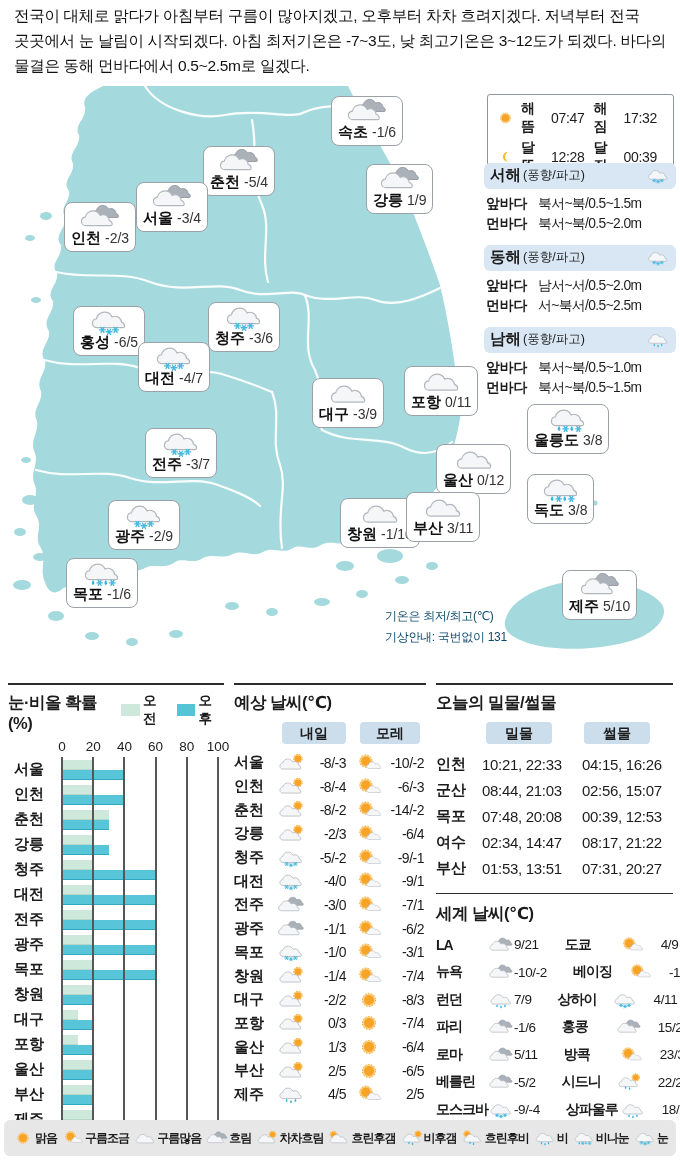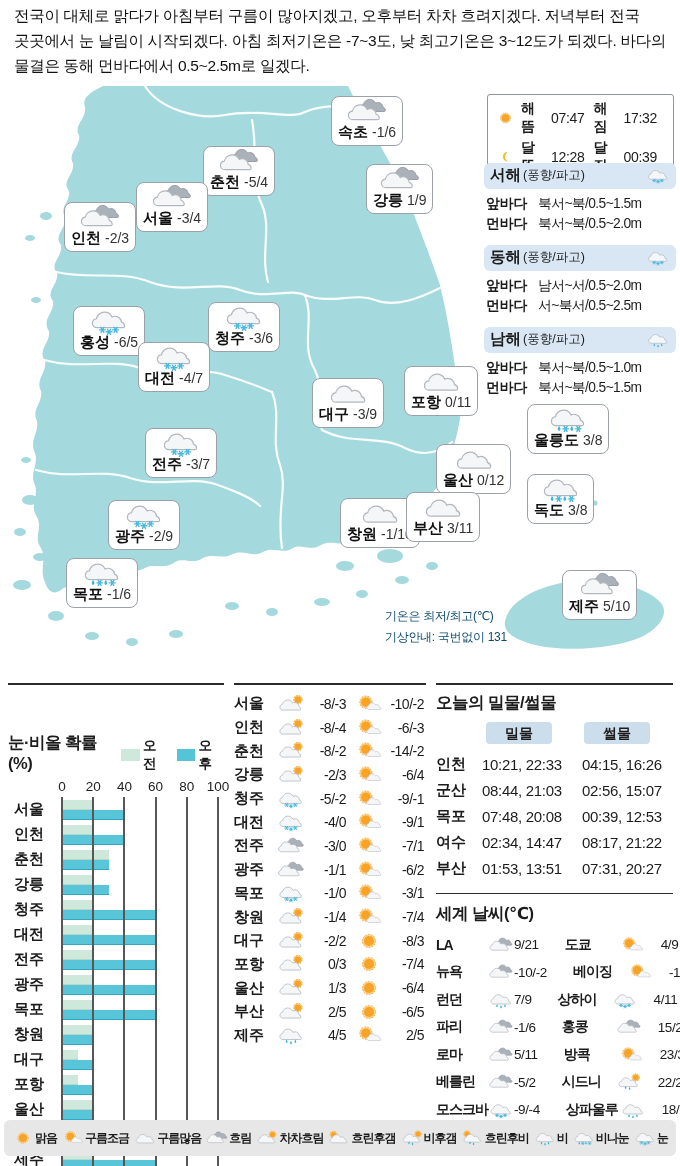--- a/index.html
+++ b/index.html
@@ -33,21 +33,21 @@
   .sea-rows{padding:5px 2px 0;}
   .sea-row{display:flex;font-size:13.8px;line-height:20px;}
   .sr-k{font-weight:bold;width:52px;flex:none;}
   .sr-v{letter-spacing:-0.6px;white-space:nowrap;}
   
   .col{position:absolute;top:683px;border-top:2.5px solid #2b2b2b;padding-top:7px;box-sizing:border-box;z-index:2;}
   .col-chart{left:8px;width:216px;}
   .col-fc{left:234px;width:192px;}
   .col-right{left:436px;width:237px;}
   .sec-title{font-size:16.5px;font-weight:bold;letter-spacing:-0.5px;}
-  .chart-head{display:flex;align-items:flex-end;margin-top:40px;}
+  .chart-head{display:flex;align-items:flex-start;}
   .chart-legend{display:flex;align-items:center;gap:3px;margin-left:auto;font-size:13.5px;font-weight:bold;}
   .sw{width:20px;height:12px;display:inline-block;margin-left:5px;}
   .sw-am{background:#cfe8dc;}
   .sw-pm{background:#55c4d7;}
   .ticks{position:relative;height:18px;margin-top:6px;font-size:13.5px;color:#222;}
   .tick{position:absolute;transform:translateX(-50%);}
   .plot{position:relative;height:375px;}
   .vline{position:absolute;top:0;bottom:0;width:2px;background:#575757;z-index:2;transform:translateX(-1px);}
   #crows{position:relative;z-index:1;}
   .crow{height:25px;display:flex;align-items:center;}
@@ -760,20 +760,25 @@
     <span class="cbars">
       <i class="bar am" style="width: 31.2px;"></i>
       <i class="bar pm" style="width: 93.6px;"></i>
     </span>
   </div>
         </div>
     </div>
   </section>
 
   <section class="col col-fc">
+    <div class="sec-title">예상 날씨(℃)</div>
+    <div class="fc-head">
+      <span class="chip chip-f1">내일</span>
+      <span class="chip chip-f2">모레</span>
+    </div>
     <div id="frows">
         <div class="frow">
     <span class="fcity">서울</span>
     <span class="fi fi1">
             <svg viewBox="0 0 44 32" xmlns="http://www.w3.org/2000/svg">
               <circle cx="33" cy="9" r="6.864000000000001" fill="#fbd28e"></circle>
               <circle cx="33" cy="9" r="6.864000000000001" fill="none" stroke="#f7a326" stroke-width="1.6" stroke-dasharray="2.2 2.6"></circle>
               <circle cx="33" cy="9" r="5.2" fill="#f7a326"></circle>
               <path transform="translate(2 5) scale(0.9)" d="M8 23C4.6 23 2.5 20.6 2.5 17.9 2.5 15.2 4.4 13 7.2 12.6 8.1 8.2 12 5 16.4 5c3.9 0 7.4 2.3 8.9 5.6a7 7 0 0 1 3.4-.9c4 0 7.3 3 7.5 7a4.7 4.7 0 0 1 3.6 4.5c0 1-.6 1.8-2 1.8z" fill="#f5f6f8" stroke="#b2b7be" stroke-width="1.4"></path>
             </svg>

